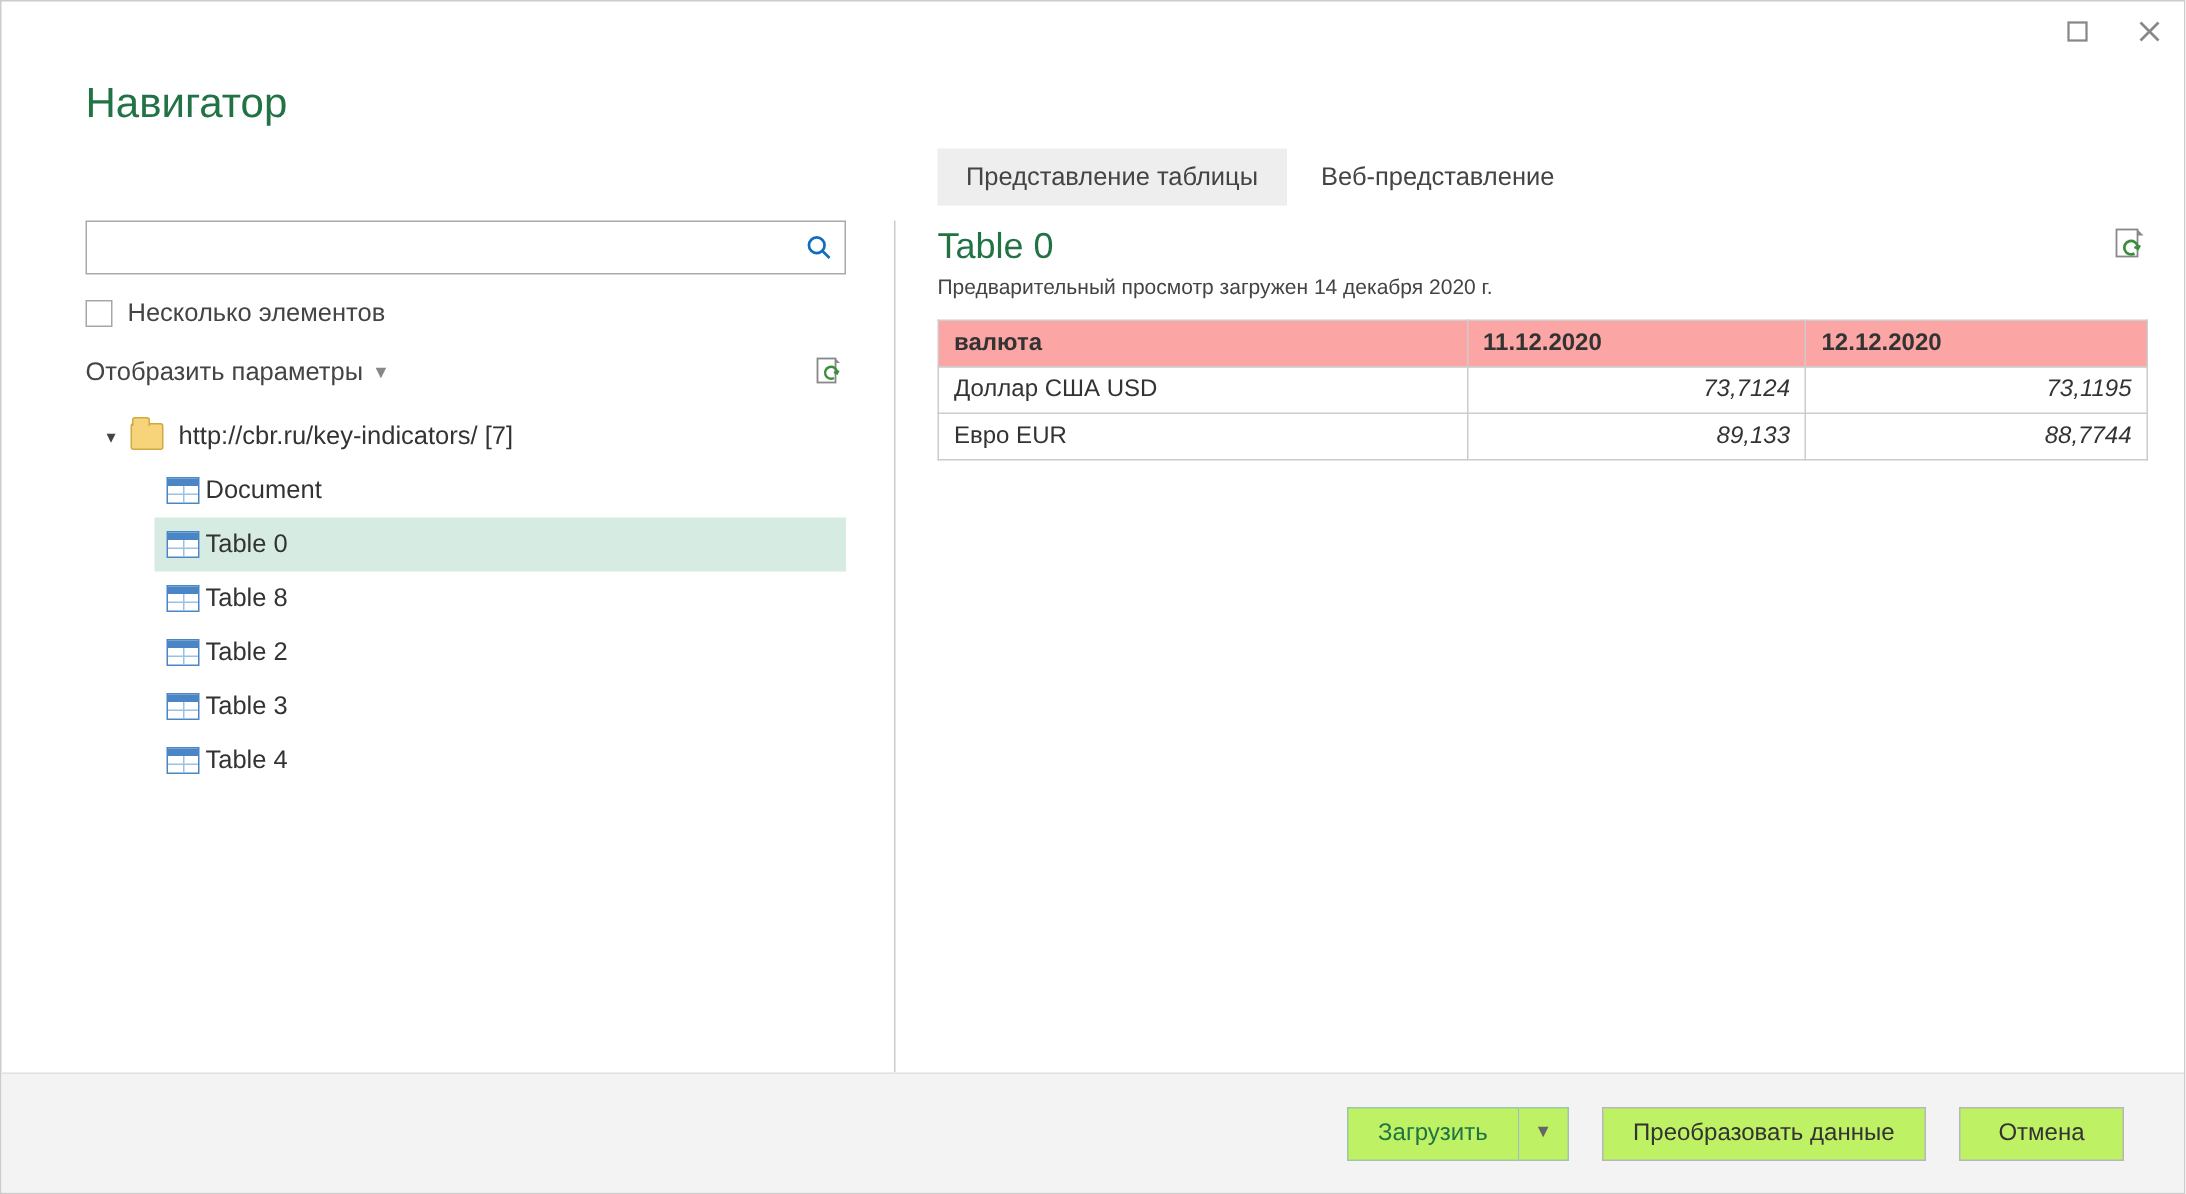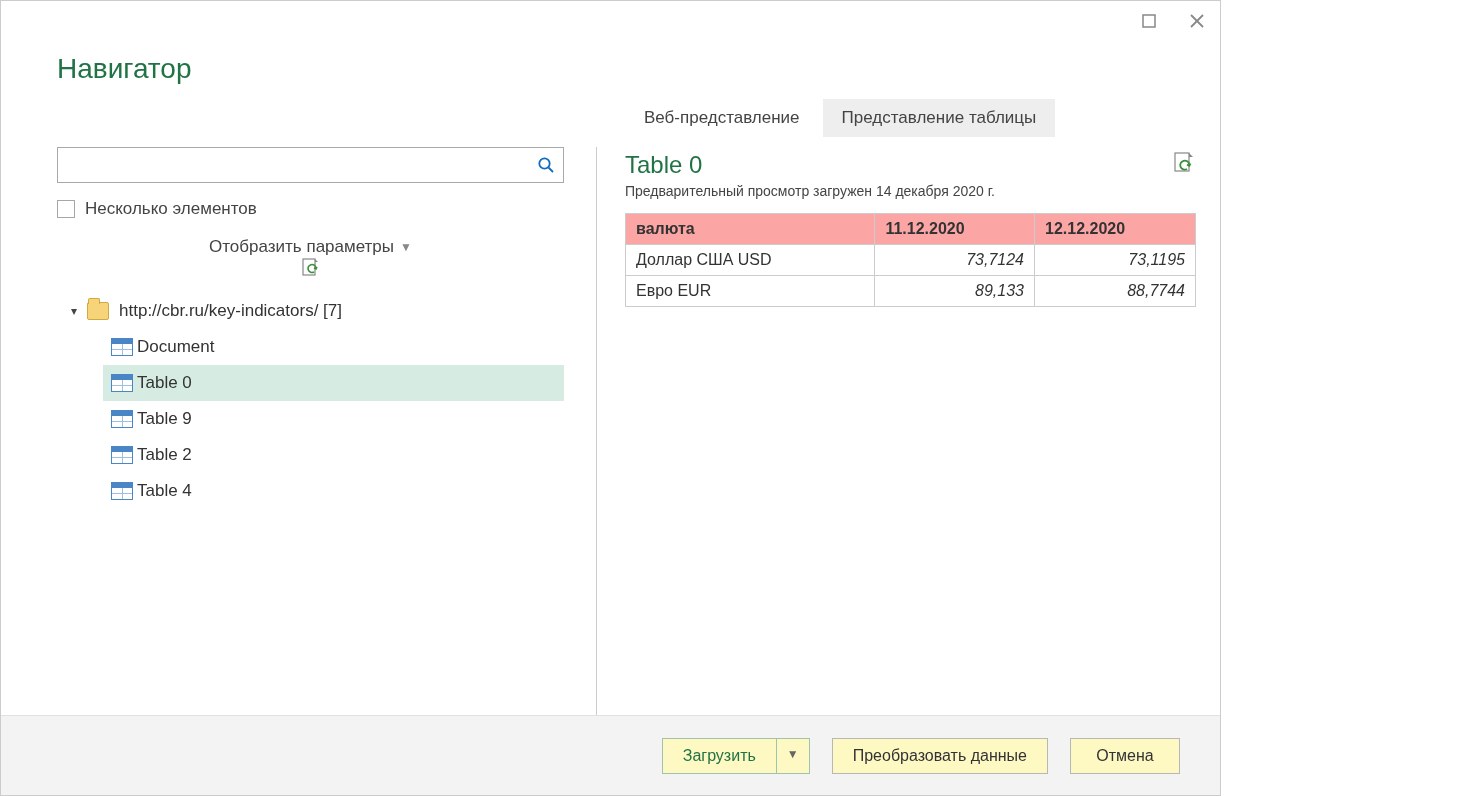--- a/index.html
+++ b/index.html
@@ -6,21 +6,21 @@
   html, body {
     margin: 0; padding: 0;
     width: 1457px; height: 796px;
     font-family: "Segoe UI", Arial, sans-serif;
     font-size: 15px;
     color: #333;
     background: #fff;
     overflow: hidden;
   }
   .window {
-    width: 1221px; height: 796px;
+    width: 1457px; height: 796px;
     border: 1px solid #ccc;
     display: flex;
     flex-direction: column;
     position: relative;
   }
   .titlebar {
     height: 40px;
     display: flex;
     justify-content: flex-end;
     align-items: center;
@@ -81,21 +81,20 @@
     border: 1px solid #a7a7a7;
     display: inline-block;
   }
   .options-row {
     display: flex;
     align-items: center;
     justify-content: space-between;
     margin-bottom: 14px;
     font-size: 17px;
     color: #444;
-    flex-direction: column;
   }
   .options-left { display: flex; align-items: center; gap: 6px; }
   .options-caret { font-size: 12px; color: #888; }
   .refresh-icon { width:22px; height:22px; }
   .tree { font-size: 17px; }
   .tree-root-row {
     display: flex; align-items: center; gap: 10px;
     padding: 8px 4px 8px 14px;
   }
   .tree-expand { color: #444; font-size: 12px; }
@@ -183,21 +182,21 @@
     display: flex;
     align-items: center;
     justify-content: flex-end;
     gap: 22px;
     padding-right: 40px;
   }
   .btn-group {
     display: flex;
   }
   .btn {
-    background: #fef9c3;
+    background: #bef264;
     border: 1px solid #b7b7b7;
     padding: 8px 20px;
     font-size: 16px;
     color: #333;
     min-width: 110px;
     text-align: center;
     cursor: default;
   }
   .btn.primary { color: #217346; border-color: #a0c4ab; }
   .btn.split-caret {
@@ -274,43 +273,47 @@
             <div class="tree-item">
               <span class="table-icon"></span>
               <span>Document</span>
             </div>
             <div class="tree-item selected">
               <span class="table-icon"></span>
               <span>Table 0</span>
             </div>
             <div class="tree-item">
               <span class="table-icon"></span>
-              <span>Table 9</span>
+              <span>Table 8</span>
             </div>
             <div class="tree-item">
               <span class="table-icon"></span>
               <span>Table 2</span>
             </div>
             <div class="tree-item">
               <span class="table-icon"></span>
+              <span>Table 3</span>
+            </div>
+            <div class="tree-item">
+              <span class="table-icon"></span>
               <span>Table 4</span>
             </div>
           </div>
       </div>
 
     </div>
 
     <div class="right-pane">
 
       <div class="tabs">
+        <div class="tab active">
+          <span>Представление таблицы</span>
+        </div>
         <div class="tab">
           <span>Веб-представление</span>
-        </div>
-        <div class="tab active">
-          <span>Представление таблицы</span>
         </div>
       </div>
 
       <div class="preview-header">
         <div>
           <div class="preview-title">Table 0</div>
           <div class="preview-sub">Предварительный просмотр загружен 14 декабря 2020 г.</div>
         </div>
         <span>
           <svg width="24" height="26" viewBox="0 0 24 26">

